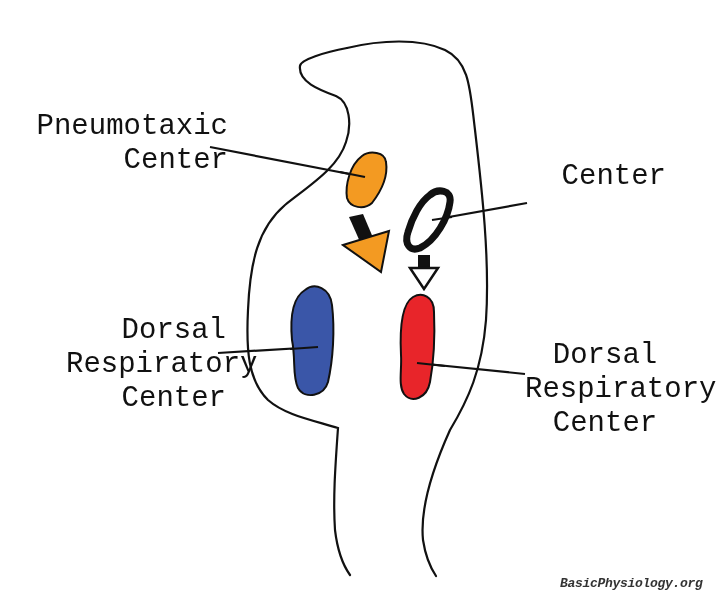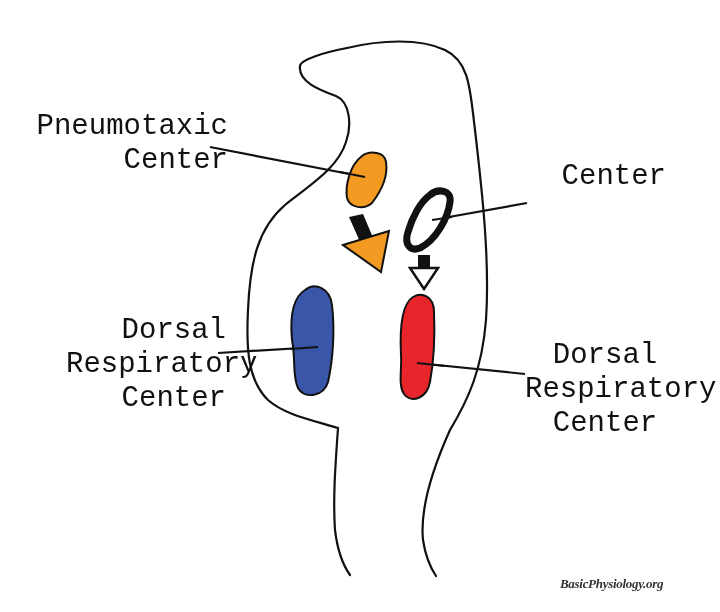--- a/index.html
+++ b/index.html
@@ -15,21 +15,21 @@
     }
     .label span { display: block; }
     .right { text-align: right; }
     .left { text-align: center; }
     #lbl-pneumo { left: 36px; top: 110px; width: 192px; }
     #lbl-apneu { left: 520px; top: 160px; width: 146px; }
     #lbl-ventral { left: 66px; top: 314px; width: 160px; }
     #lbl-dorsal { left: 525px; top: 339px; width: 160px; }
     .watermark {
       position: absolute; left: 560px; top: 576px;
-      font-family: Liberation Serif, serif;
+      font-family: Liberation Mono, monospace;
       font-style: italic; font-weight: bold;
       font-size: 13px; color: #333333;
       letter-spacing: -0.3px;
     }
   </style>
 </head>
 <body>
 
 <svg id="diagram" viewBox="0 0 720 612" xmlns="http://www.w3.org/2000/svg">
 

